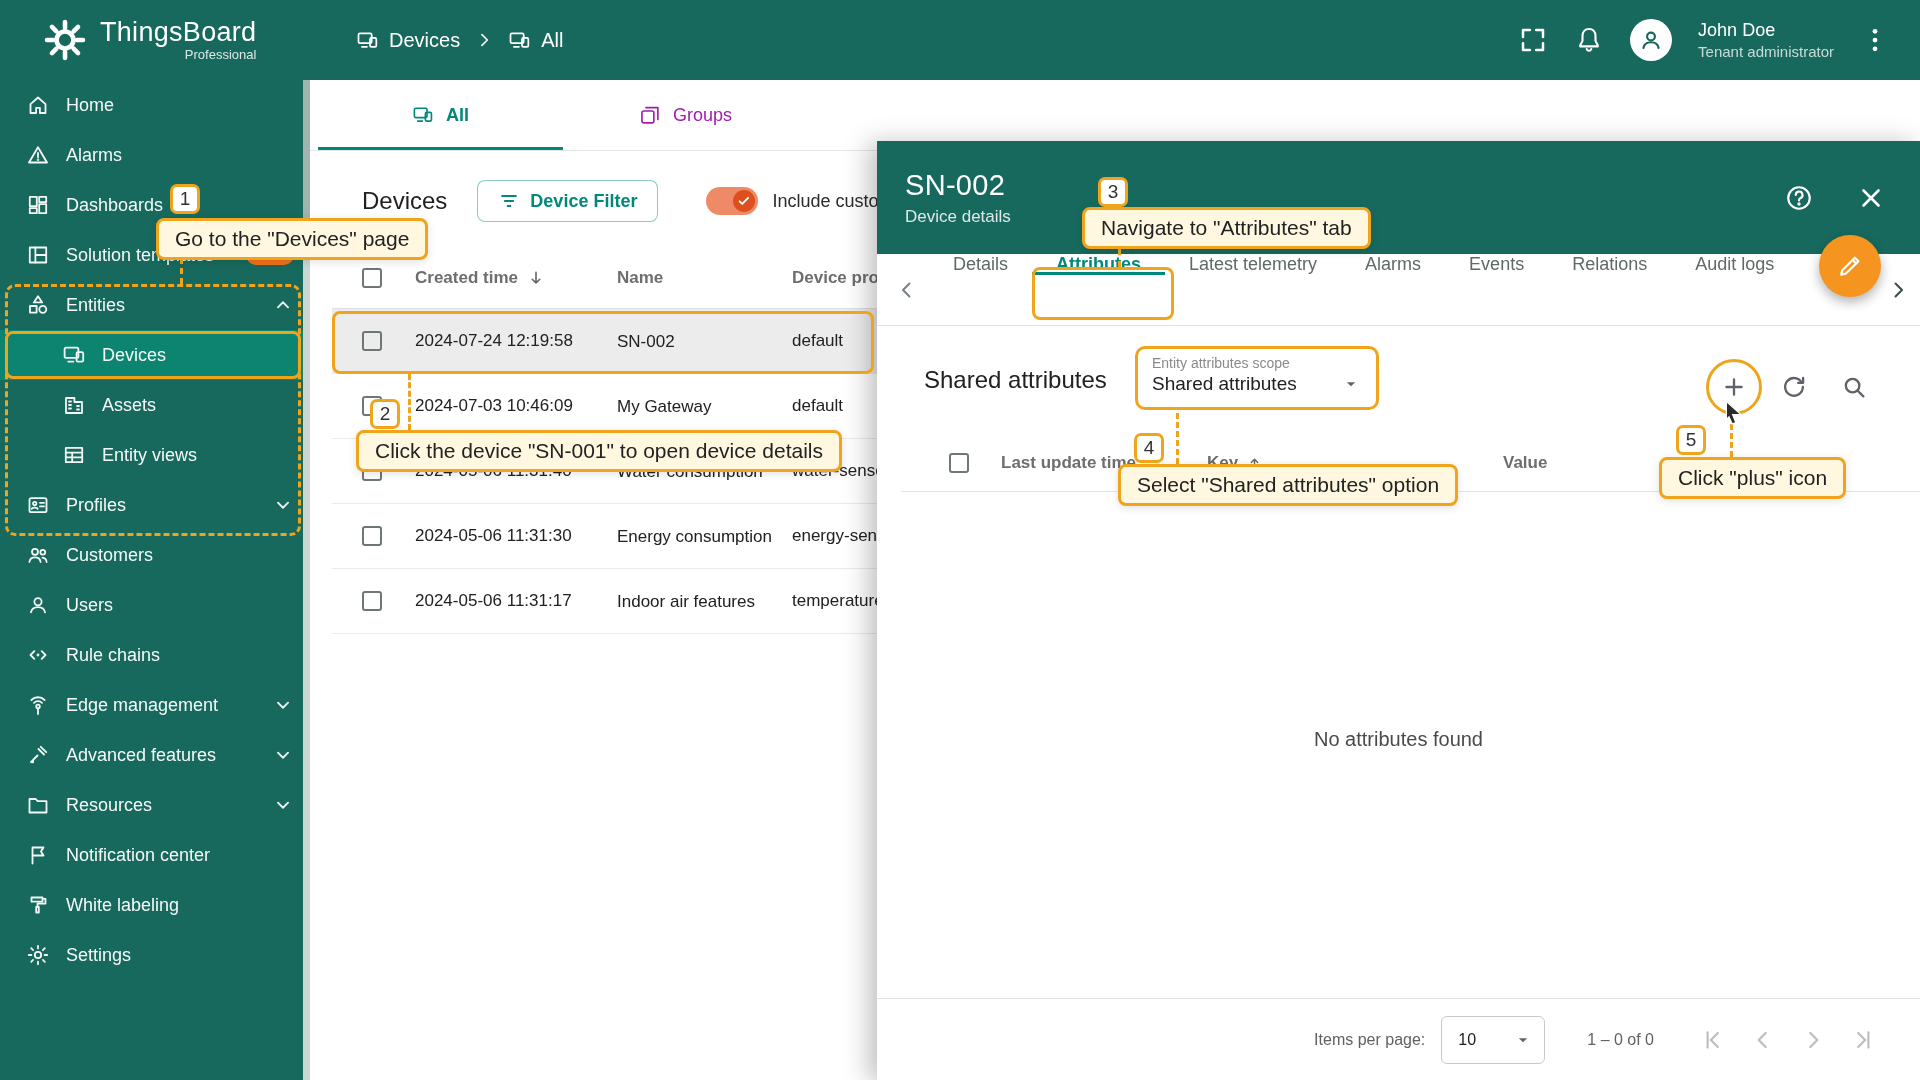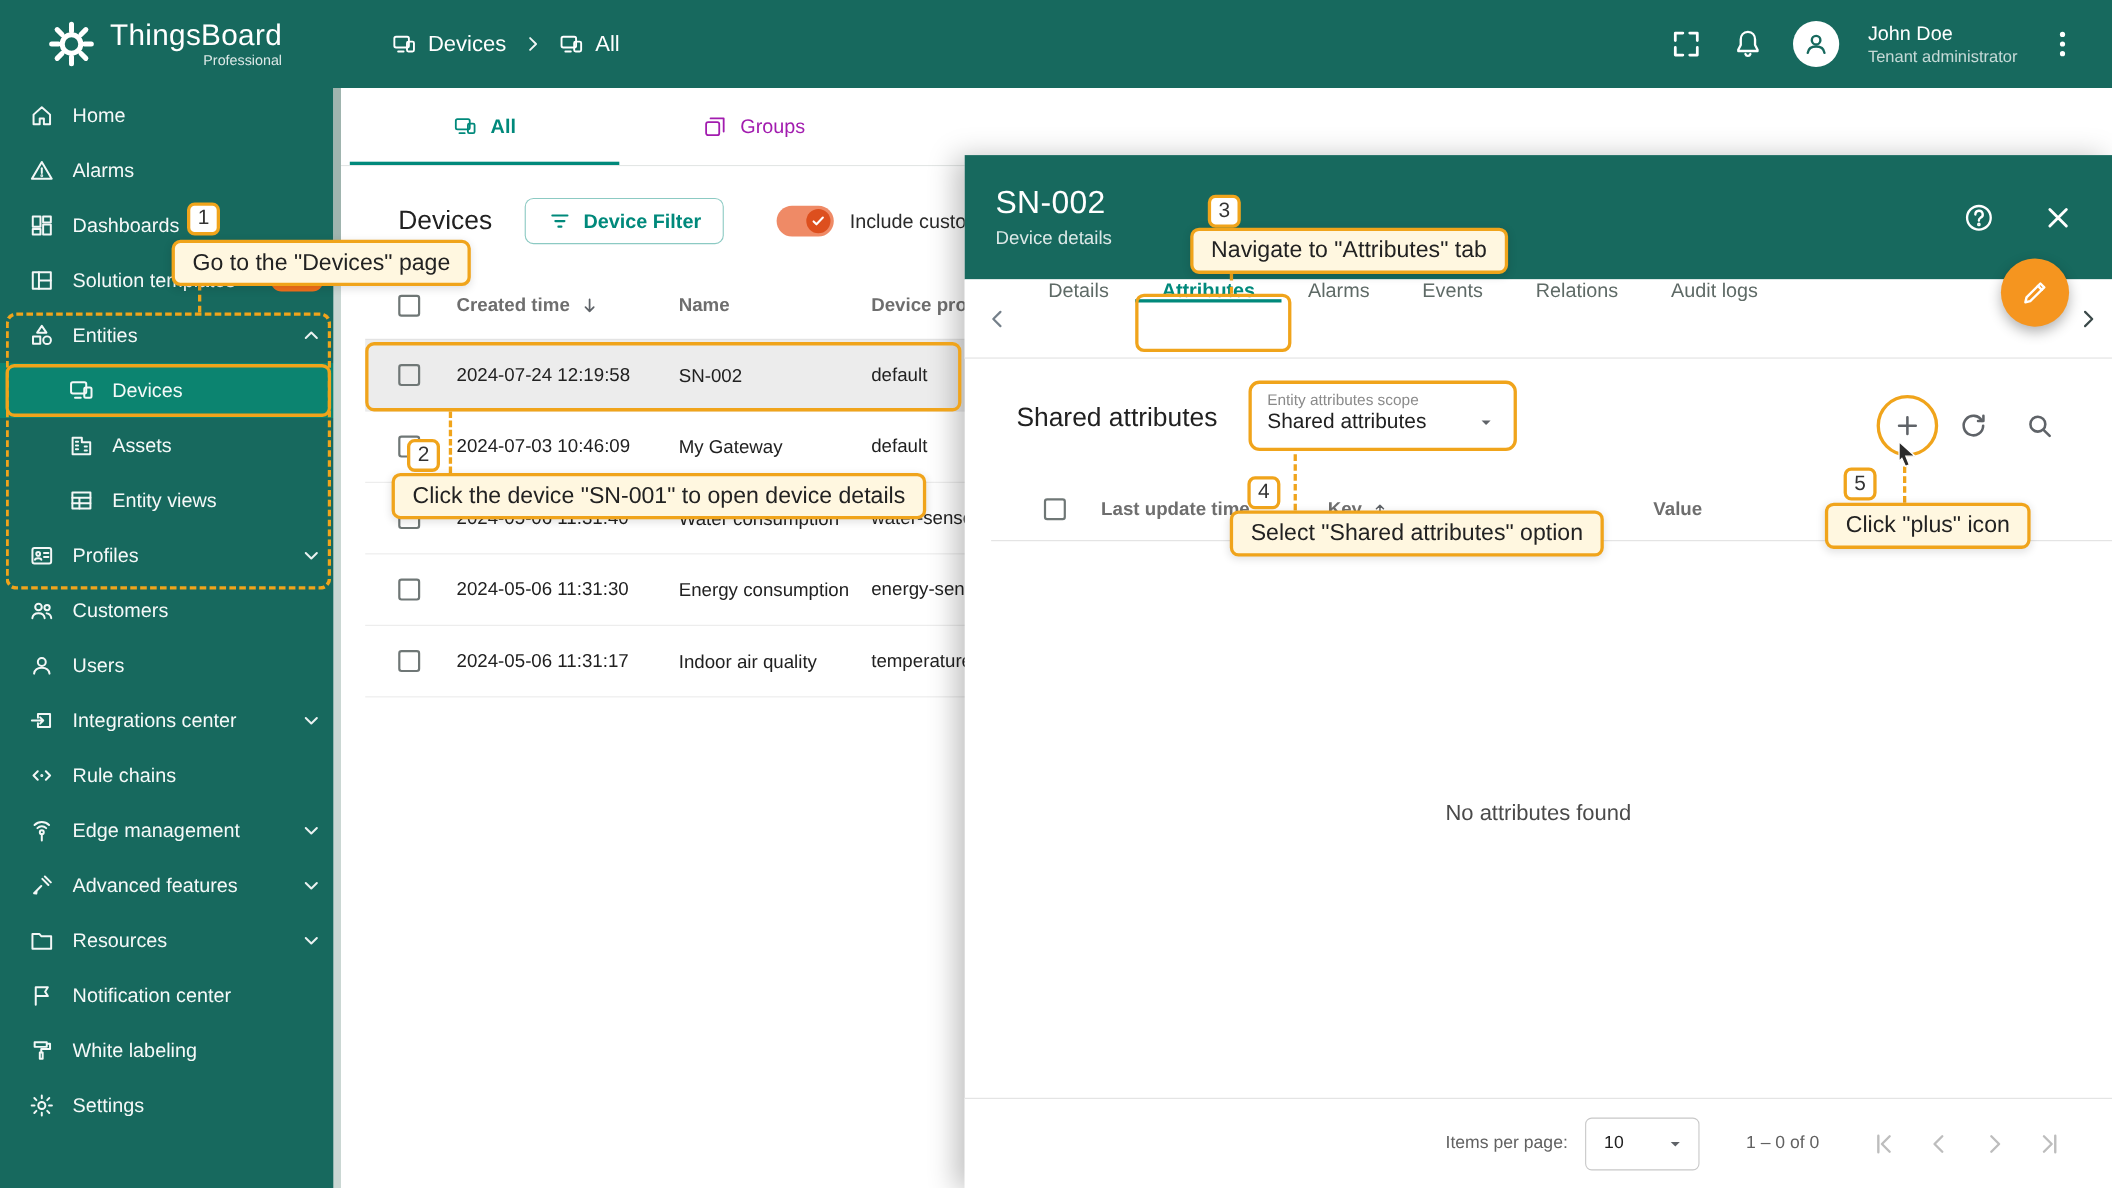--- a/index.html
+++ b/index.html
@@ -350,34 +350,20 @@
             <svg viewBox="0 0 24 24" fill="none" stroke="currentColor" stroke-width="1.8" stroke-linecap="round" stroke-linejoin="round">
               <circle cx="12" cy="8.8" r="3.6"></circle>
               <path d="M5 19.4c.6-3.8 3.6-5.3 7-5.3s6.4 1.5 7 5.3"></path>
             </svg>
           </span>
           <span class="side-label" data-interactable="false">Users</span>
         </div>
         <div class="side-item" data-interactable="true">
           <span class="ic s-ic" data-interactable="false">
             <svg viewBox="0 0 24 24" fill="none" stroke="currentColor" stroke-width="1.8" stroke-linecap="round" stroke-linejoin="round">
-              <path d="M8.5 9.5V6h11v12h-11v-3.5"></path>
-              <path d="M3 12h10M10.5 9.2 13.3 12l-2.8 2.8"></path>
-            </svg>
-          </span>
-          <span class="side-label" data-interactable="false">Integrations center</span>
-          <span class="ic chev" data-interactable="false">
-            <svg viewBox="0 0 24 24" fill="none" stroke="currentColor" stroke-width="2" stroke-linecap="round" stroke-linejoin="round">
-              <path d="M6.5 9.5 12 15l5.5-5.5"></path>
-            </svg>
-          </span>
-        </div>
-        <div class="side-item" data-interactable="true">
-          <span class="ic s-ic" data-interactable="false">
-            <svg viewBox="0 0 24 24" fill="none" stroke="currentColor" stroke-width="1.8" stroke-linecap="round" stroke-linejoin="round">
               <path d="M8.3 8.2 4.5 12l3.8 3.8M15.7 8.2 19.5 12l-3.8 3.8"></path>
               <circle cx="12" cy="12" r=".5" fill="currentColor"></circle>
             </svg>
           </span>
           <span class="side-label" data-interactable="false">Rule chains</span>
         </div>
         <div class="side-item" data-interactable="true">
           <span class="ic s-ic" data-interactable="false">
             <svg viewBox="0 0 24 24" fill="none" stroke="currentColor" stroke-width="1.8" stroke-linecap="round" stroke-linejoin="round">
               <circle cx="12" cy="13.5" r="1.8"></circle>
@@ -540,21 +526,21 @@
           </span>
           <span class="cell-created" data-interactable="false">2024-05-06 11:31:30</span>
           <span class="cell-name" data-interactable="false">Energy consumption</span>
           <span class="cell-profile" data-interactable="false">energy-sensor</span>
         </div>
         <div class="t-row" data-interactable="true">
           <span class="cell-cb">
             <span class="cb" data-interactable="true"></span>
           </span>
           <span class="cell-created" data-interactable="false">2024-05-06 11:31:17</span>
-          <span class="cell-name" data-interactable="false">Indoor air quality</span>
+          <span class="cell-name" data-interactable="false">Indoor air features</span>
           <span class="cell-profile" data-interactable="false">temperature-sensor</span>
         </div>
       </div>
   </div>
 
   <section class="drawer" data-interactable="false">
     <div class="drawer-head" data-interactable="false">
       <div class="dh-col">
         <h2 data-interactable="false">SN-002</h2>
         <p data-interactable="false">Device details</p>
@@ -590,20 +576,21 @@
       <button class="dt-nav back" data-interactable="true">
           <span class="ic" data-interactable="false">
             <svg viewBox="0 0 24 24" fill="none" stroke="currentColor" stroke-width="2" stroke-linecap="round" stroke-linejoin="round">
               <path d="M14.5 5.5 8 12l6.5 6.5"></path>
             </svg>
           </span>
         </button>
       <div id="drawer-tab-list" class="dtab-list">
           <button class="dtab" data-interactable="true" style="background: none; border: none;">Details</button>
           <button class="dtab active" data-interactable="true" style="background: none; border: none;">Attributes</button>
+          <button class="dtab" data-interactable="true" style="background: none; border: none;">Latest telemetry</button>
           <button class="dtab" data-interactable="true" style="background: none; border: none;">Alarms</button>
           <button class="dtab" data-interactable="true" style="background: none; border: none;">Events</button>
           <button class="dtab" data-interactable="true" style="background: none; border: none;">Relations</button>
           <button class="dtab" data-interactable="true" style="background: none; border: none;">Audit logs</button>
         </div>
       <button class="dt-nav fwd" data-interactable="true">
           <span class="ic" data-interactable="false">
             <svg viewBox="0 0 24 24" fill="none" stroke="currentColor" stroke-width="2" stroke-linecap="round" stroke-linejoin="round">
               <path d="M9.5 5.5 16 12l-6.5 6.5"></path>
             </svg>

